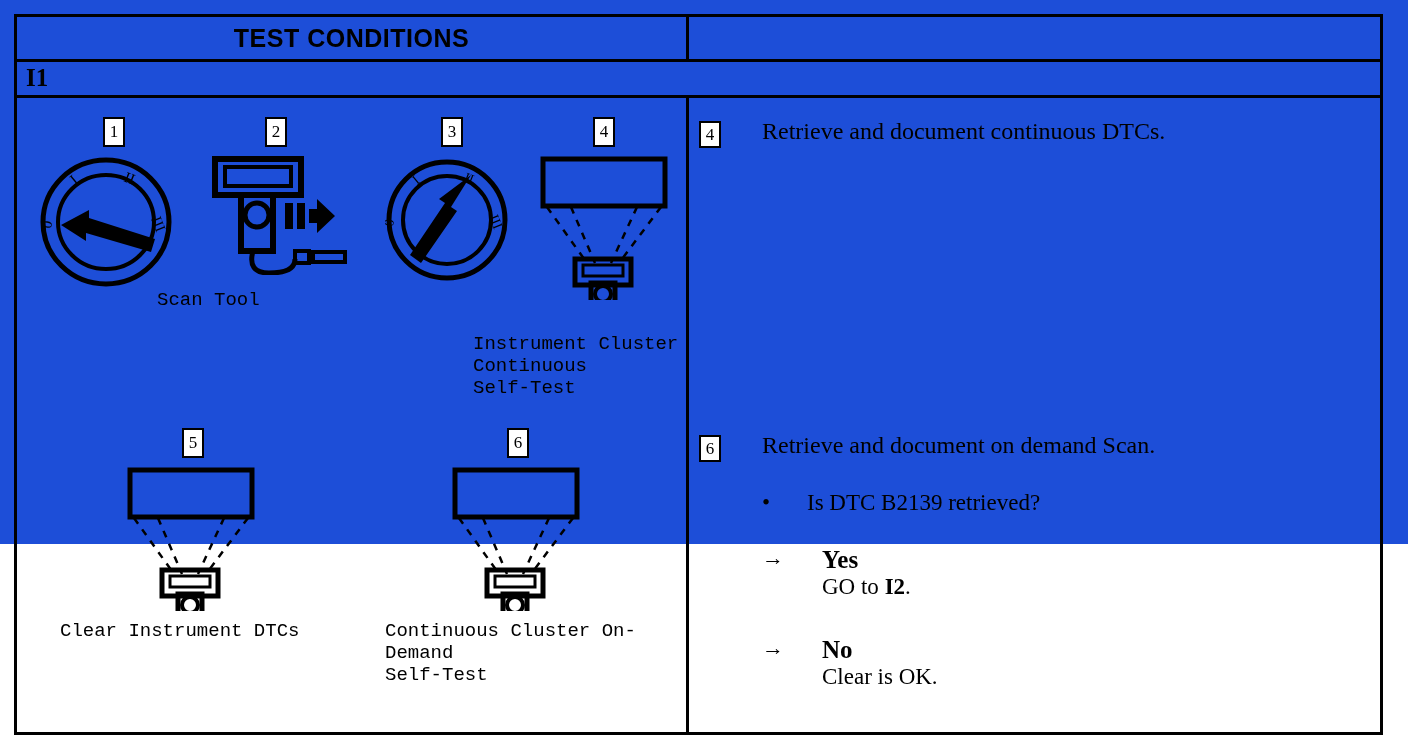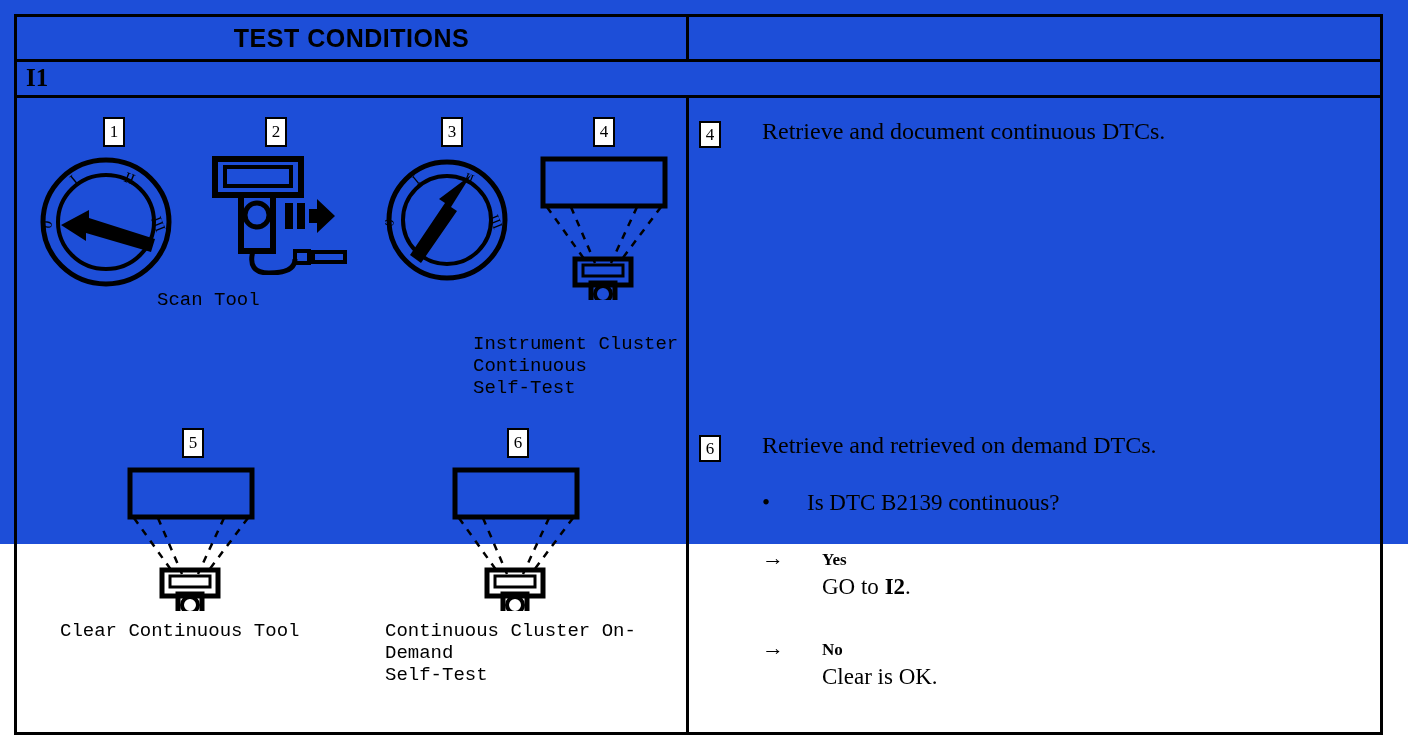--- a/index.html
+++ b/index.html
@@ -192,21 +192,21 @@
     position: absolute;
     left: 0;
     top: 1px;
     font-size: 22px;
     line-height: 22px;
   }
   .ans-label {
     position: absolute;
     left: 60px;
     top: 0;
-    font-size: 17px;
+    font-size: 25px;
     font-weight: bold;
     line-height: 27px;
   }
   .ans-sub {
     position: absolute;
     left: 60px;
     top: 27px;
     font-size: 23px;
     line-height: 27px;
     white-space: nowrap;
@@ -328,21 +328,21 @@
                 <line x1="46" y1="52" x2="70" y2="108"></line>
                 <line x1="112" y1="52" x2="86" y2="108"></line>
                 <line x1="136" y1="52" x2="94" y2="108"></line>
               </g>
               <rect x="50" y="104" width="56" height="26" fill="none" stroke="#000" stroke-width="5"></rect>
               <rect x="58" y="110" width="40" height="11" fill="none" stroke="#000" stroke-width="3"></rect>
               <rect x="66" y="128" width="24" height="38" fill="none" stroke="#000" stroke-width="5"></rect>
               <circle cx="78" cy="139" r="8" fill="none" stroke="#000" stroke-width="4"></circle>
             </svg>
           </span>
-          <div class="caption" style="left:-52px; top:192px;">Clear Continuous Tool</div>
+          <div class="caption" style="left:-52px; top:192px;">Clear Instrument DTCs</div>
         </div>
 
         <div class="fig" style="left:420px; top:330px; width:180px; height:280px;">
           <div class="numbox" style="left:70px; top:0px;">6</div>
           <span>
             <svg style="position:absolute; left:0px; top:38px;" width="180" height="145" viewBox="0 0 180 145">
               <rect x="18" y="4" width="122" height="47" fill="none" stroke="#000" stroke-width="5"></rect>
               <g stroke="#000" stroke-width="2.5" stroke-dasharray="7,7" fill="none">
                 <line x1="22" y1="52" x2="62" y2="108"></line>
                 <line x1="46" y1="52" x2="70" y2="108"></line>
@@ -363,25 +363,25 @@
 
       <div class="right-panel">
 
         <div class="step" style="top:20px;">
           <div class="stepnum">4</div>
           <div class="steptext">Retrieve and document continuous DTCs.</div>
         </div>
 
         <div class="step" style="top:334px;">
           <div class="stepnum">6</div>
-          <div class="steptext">Retrieve and retrieved on demand DTCs.</div>
+          <div class="steptext">Retrieve and document on demand Scan.</div>
 
           <div class="bullet-row" style="top:58px;">
             <span class="bullet-dot">•</span>
-            <span class="bullet-txt">Is DTC B2139 continuous?</span>
+            <span class="bullet-txt">Is DTC B2139 retrieved?</span>
           </div>
 
           <div class="answer" style="top:114px;">
             <span class="arrow">→</span>
             <span class="ans-label">Yes</span>
             <span class="ans-sub"><span>GO to </span><b>I2</b><span>.</span></span>
           </div>
 
           <div class="answer" style="top:204px;">
             <span class="arrow">→</span>

